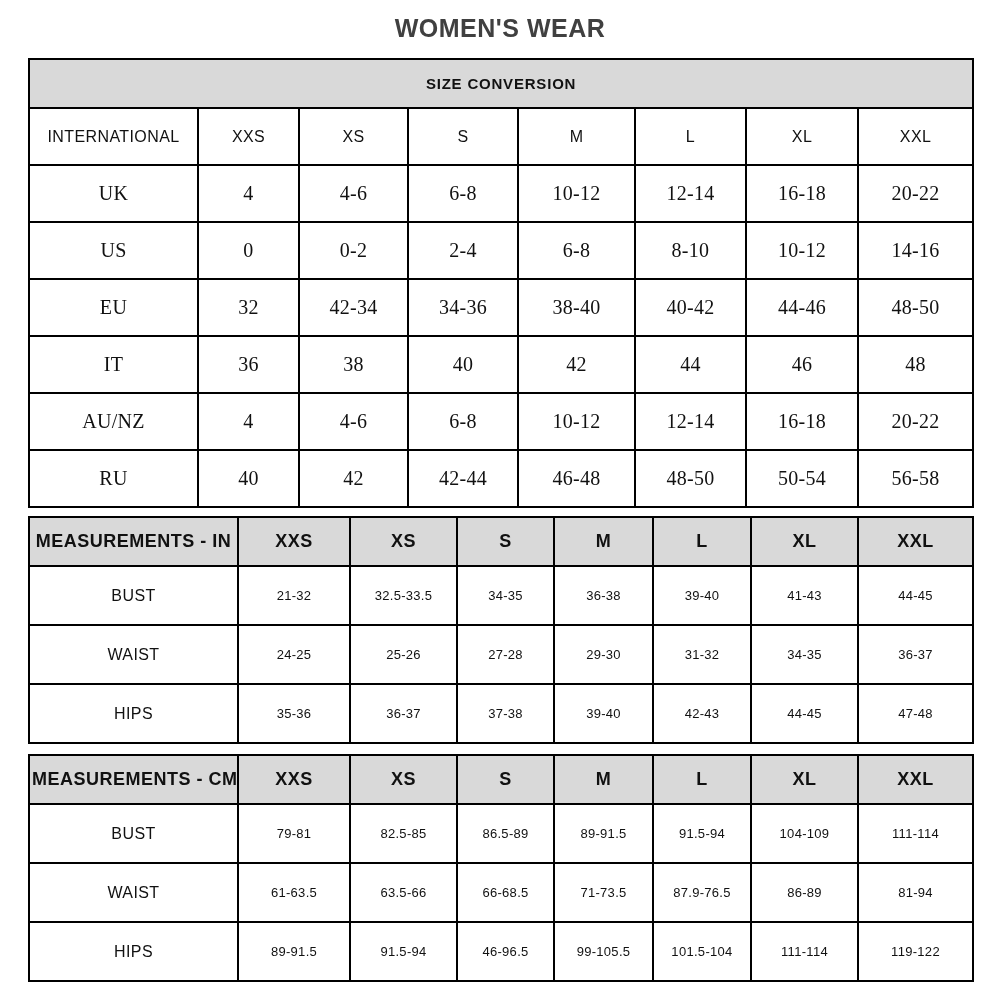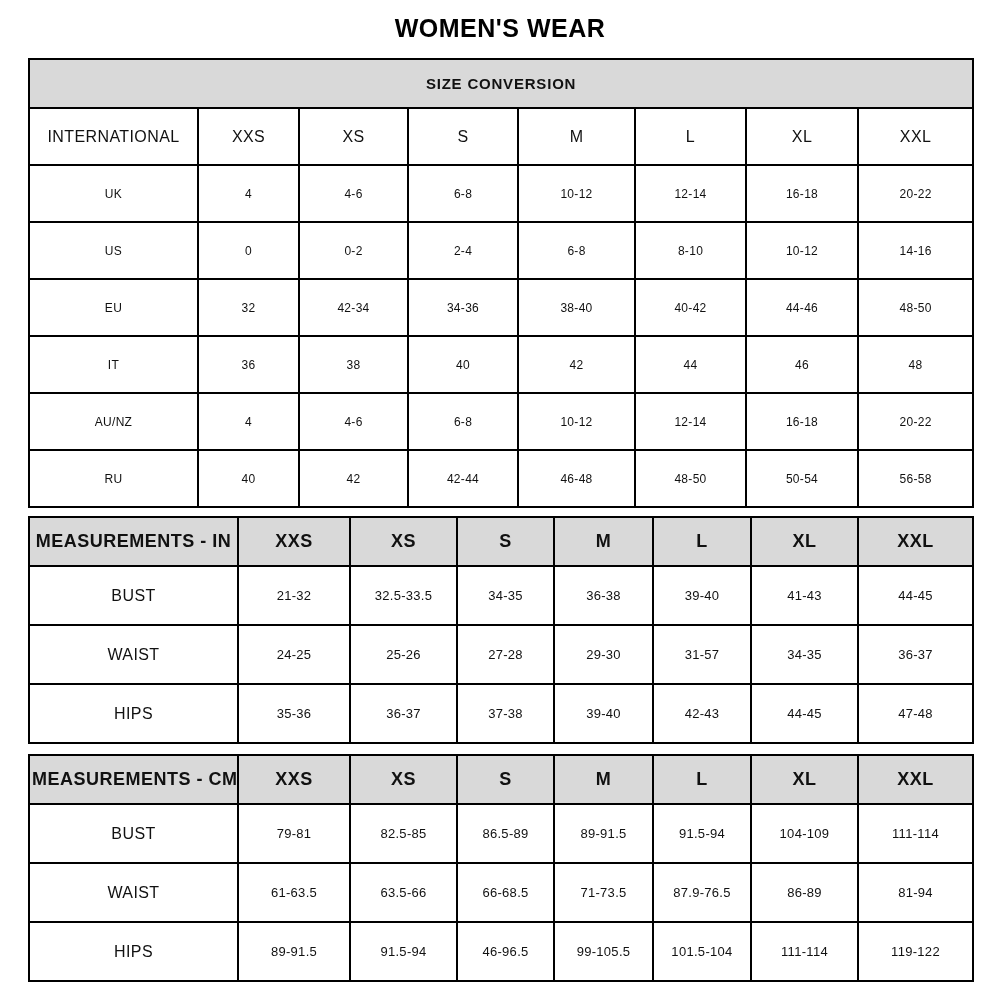--- a/index.html
+++ b/index.html
@@ -16,21 +16,21 @@
     width: 944px;
     margin: 0 auto;
     padding-top: 14px;
   }
   .page-title {
     text-align: center;
     font-size: 25px;
     font-weight: 700;
     letter-spacing: 0.5px;
     margin: 0 0 15px 0;
-    color: #000000;
+    color: #404040;
   }
   table {
     border-collapse: collapse;
     width: 944px;
     table-layout: fixed;
     border: 1px solid #701a75;
   }
   .gap8  { height: 8px; }
   .gap10 { height: 10px; }
   td {
@@ -48,23 +48,24 @@
     font-size: 15px;
     letter-spacing: 0.8px;
     height: 47px;
   }
   .t1 .cols td {
     font-size: 16px;
     letter-spacing: 0.4px;
     height: 55px;
   }
   .t1 .datarow td {
-    font-size: 12px;
+    font-size: 20px;
     letter-spacing: 0.3px;
     height: 55px;
+    font-family: Liberation Serif, serif;
   }
   
   .tm .head td {
     background: #d9d9d9;
     font-weight: 700;
     font-size: 18px;
     letter-spacing: 0.5px;
     height: 47px;
   }
   .tm .datarow td {
@@ -205,21 +206,21 @@
         <td>39-40</td>
         <td>41-43</td>
         <td>44-45</td>
       </tr>
       <tr class="datarow">
         <td class="rowlabel">WAIST</td>
         <td>24-25</td>
         <td>25-26</td>
         <td>27-28</td>
         <td>29-30</td>
-        <td>31-57</td>
+        <td>31-32</td>
         <td>34-35</td>
         <td>36-37</td>
       </tr>
       <tr class="datarow">
         <td class="rowlabel">HIPS</td>
         <td>35-36</td>
         <td>36-37</td>
         <td>37-38</td>
         <td>39-40</td>
         <td>42-43</td>

